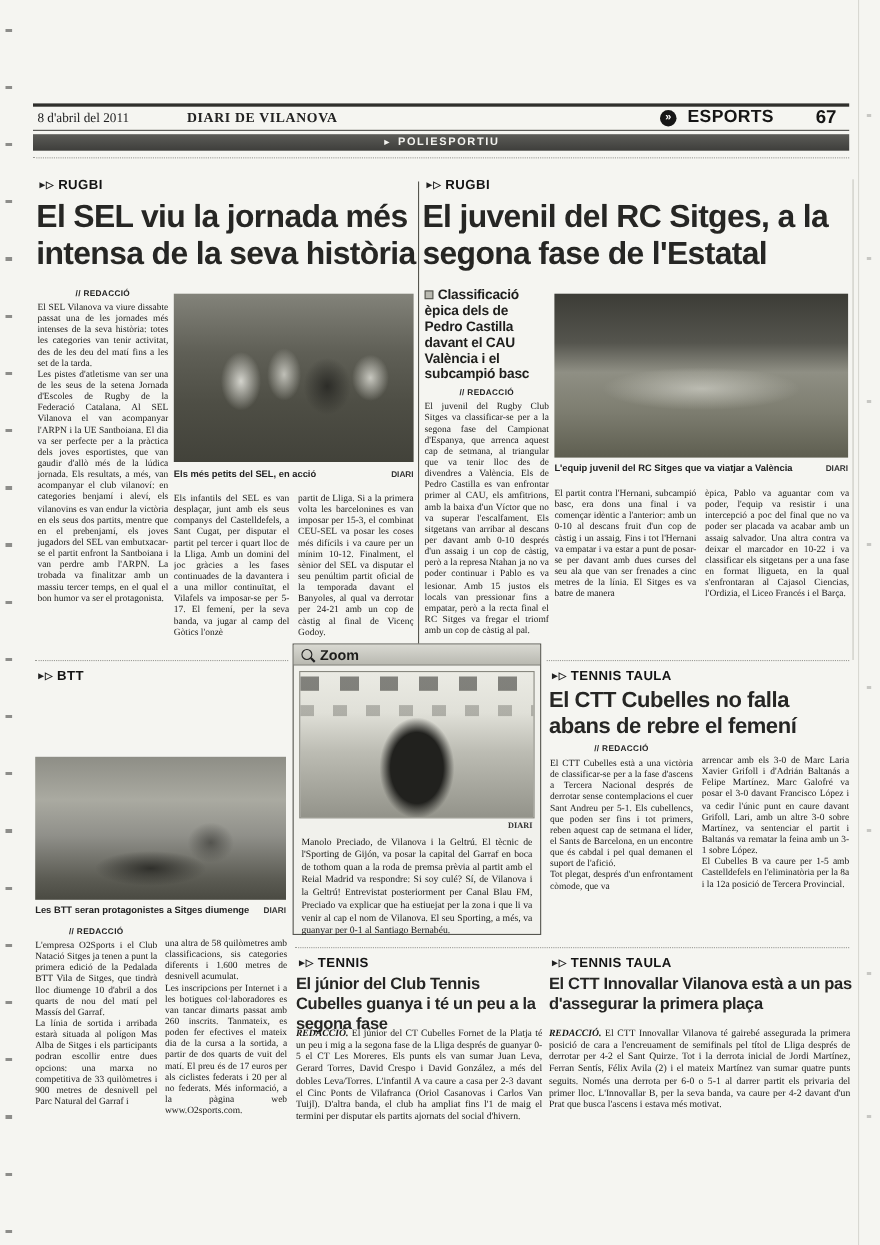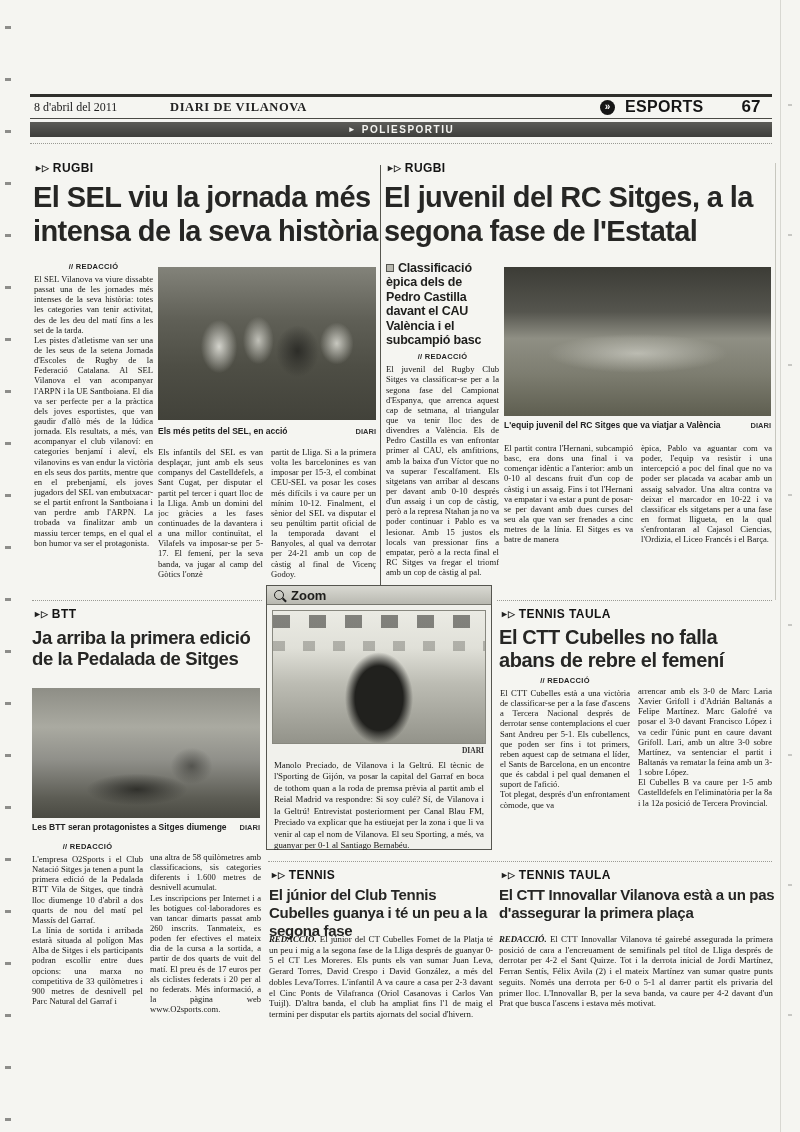--- a/index.html
+++ b/index.html
@@ -151,21 +151,20 @@
   <div class="abs bodycol" style="left:504px;top:443px;width:129px;height:152px;">El partit contra l'Hernani, subcampió basc, era dons una final i va començar idèntic a l'anterior: amb un 0-10 al descans fruit d'un cop de càstig i un assaig. Fins i tot l'Hernani va empatar i va estar a punt de posar-se per davant amb dues curses del seu ala que van ser frenades a cinc metres de la línia. El Sitges es va batre de manera</div>
   <div class="abs bodycol" style="left:641px;top:443px;width:131px;height:152px;">èpica, Pablo va aguantar com va poder, l'equip va resistir i una intercepció a poc del final que no va poder ser placada va acabar amb un assaig salvador. Una altra contra va deixar el marcador en 10-22 i va classificar els sitgetans per a una fase en format lligueta, en la qual s'enfrontaran al Cajasol Ciencias, l'Ordizia, el Liceo Francés i el Barça.</div>
 
   <div class="abs rule-dotted" style="left:32px;top:600px;width:230px;"></div>
   <div class="abs rule-dotted" style="left:497px;top:600px;width:275px;"></div>
 
   <div class="abs kicker" style="left:33px;top:607px;">
     <span class="arr">►▷</span>
     <span>BTT</span>
   </div>
-  <div class="abs headline h18" style="left:32px;top:627px;width:238px;">Ja arriba la primera edició de la Pedalada de Sitges</div>
   <div class="photo photo-btt" style="left:32px;top:688px;width:228px;height:130px;"></div>
   <div class="abs caption" style="left:32px;top:822px;width:228px;">
     <span>Les BTT seran protagonistes a Sitges diumenge</span>
     <span class="credit">DIARI</span>
   </div>
   <div class="abs" style="left:32px;top:842px;width:111px;">
     <div class="byline">// REDACCIÓ</div>
     <div class="bodycol" style="height:190px;">L'empresa O2Sports i el Club Natació Sitges ja tenen a punt la primera edició de la Pedalada BTT Vila de Sitges, que tindrà lloc diumenge 10 d'abril a dos quarts de nou del matí pel Massís del Garraf.
 La línia de sortida i arribada estarà situada al polígon Mas Alba de Sitges i els participants podran escollir entre dues opcions: una marxa no competitiva de 33 quilòmetres i 900 metres de desnivell pel Parc Natural del Garraf i</div>
   </div>

